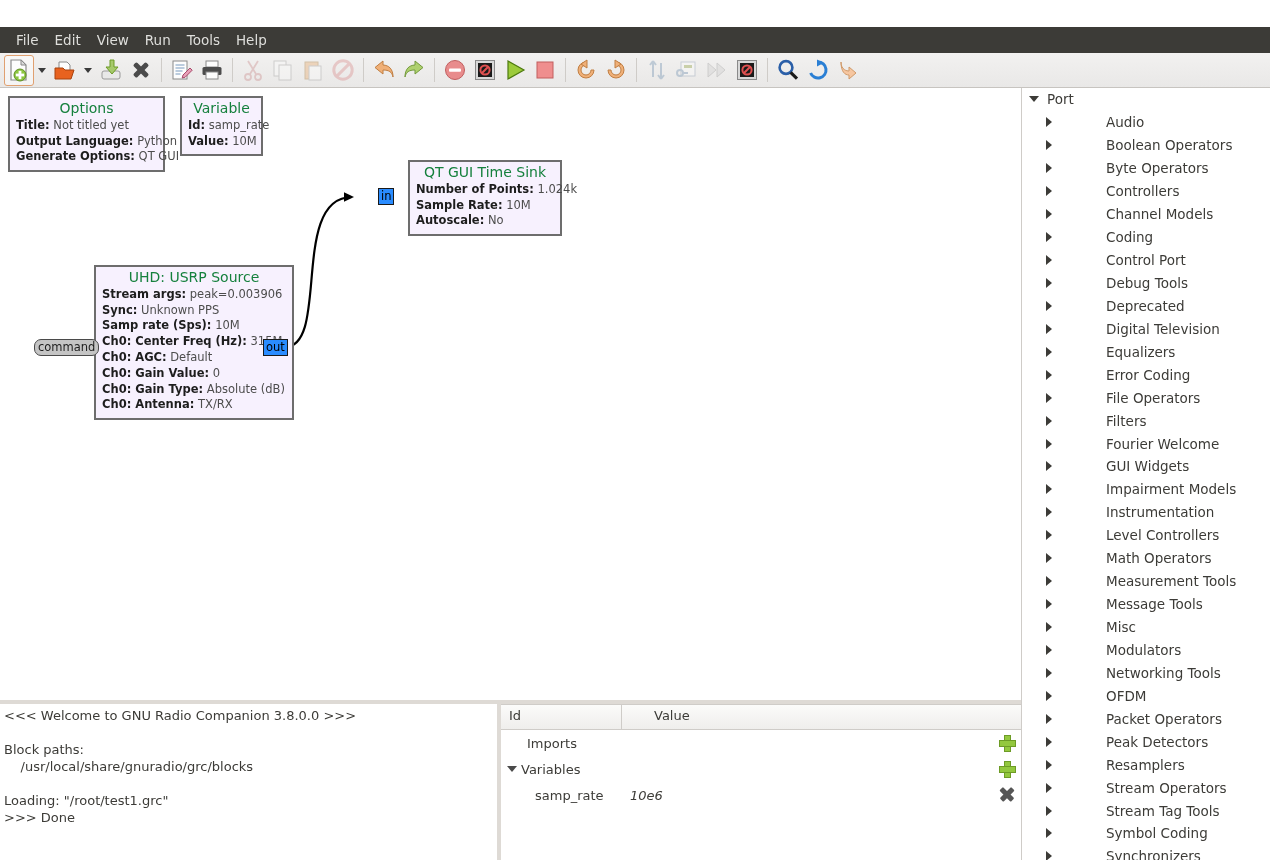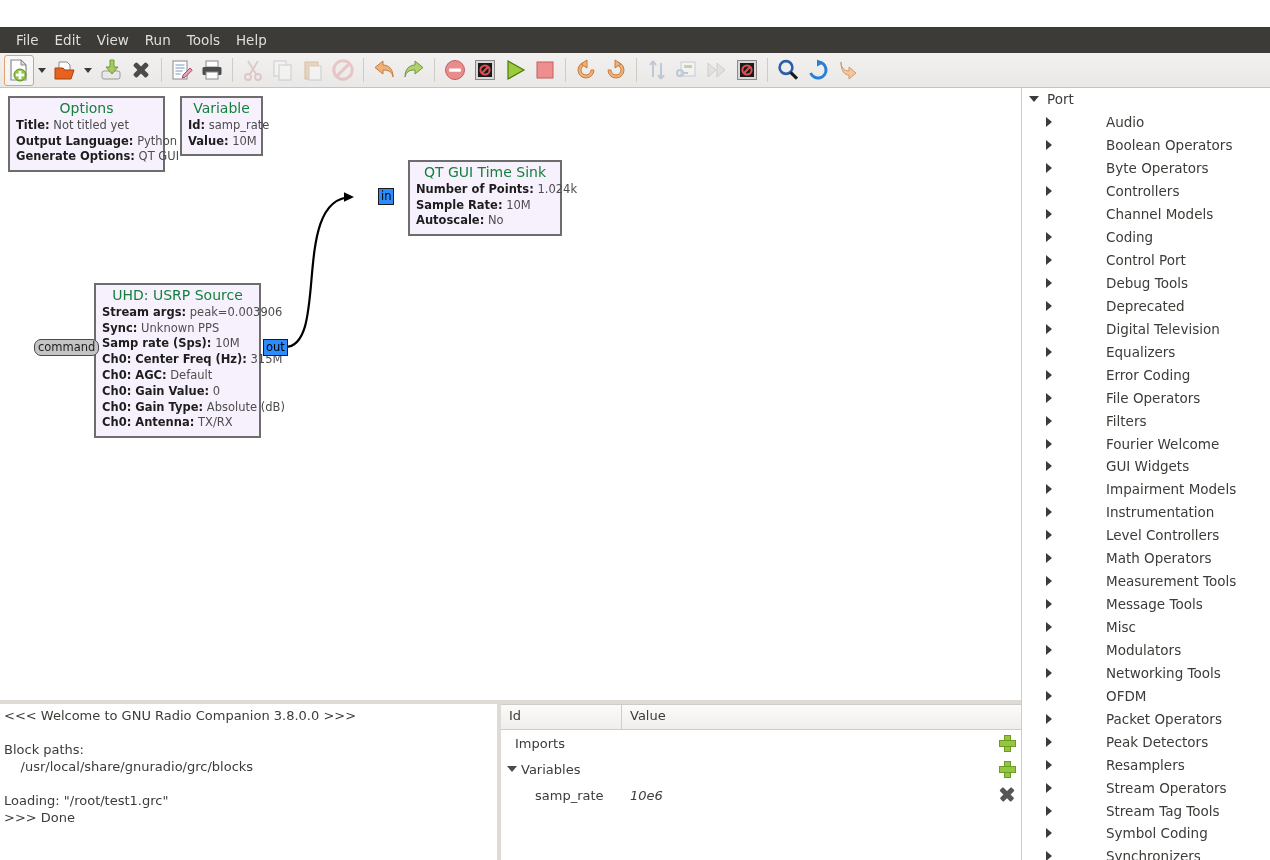--- a/index.html
+++ b/index.html
@@ -113,27 +113,27 @@
   .vsplit {
     position: absolute; left: 497px; top: 704px; width: 4px; height: 156px;
     background: #dedad5;
   }
   .vartable {
     position: absolute; left: 501px; top: 704px; width: 520px; height: 156px;
     background: #ffffff; border-top: 1px solid #cfccc8;
   }
   .vt-head {
     display: flex; height: 25px; background: linear-gradient(#fbfbfa,#efeeec);
-    border-bottom: 1px solid #cfccc8; font-size: 13px; color: #3c3b37;
+    border-bottom: 1px solid #cfccc8; font-size: 13px; color: #3c3b37; gap: 24px;
   }
   .vt-head div { padding: 3px 8px; }
   .vt-c1 { width: 121px; border-right: 1px solid #cfccc8; }
   .vt-c2 { flex: 1; }
   .vt-row { display: flex; align-items: center; height: 26px; font-size: 13px; color: #3c3b37; position: relative;}
-  .vt-row .a { width: 121px; padding-left: 14px; display:flex; align-items:center;}
+  .vt-row .a { width: 121px; padding-left: 26px; display:flex; align-items:center;}
   .vt-row .a.ind { padding-left: 34px; }
   .vt-row .b { flex: 1; padding-left: 8px; font-style: italic; }
   .vt-row .act { position: absolute; right: 7px; top: 5px; }
   .tri-d { width:0;height:0;border-left:5px solid transparent;border-right:5px solid transparent;border-top:6px solid #4a4a4a; margin-right:4px; }
   .plusicon { width:15px;height:15px;position:relative; }
   .plusicon:before, .plusicon:after {
     content:""; position:absolute; background:#93c83e; border:1px solid #6d9b26;
   }
   .plusicon:before { left:5px; top:0; width:5px; height:15px; }
   .plusicon:after { left:0; top:5px; width:15px; height:5px; }
@@ -411,21 +411,21 @@
     </div>
 
     <div class="blk" style="left:380px; top:72px; width:154px;margin-left:28px;">
       <div class="bt">QT GUI Time Sink</div>
       <div><span class="bk">Number of Points:</span> <span class="bv">1.024k</span></div>
       <div><span class="bk">Sample Rate:</span> <span class="bv">10M</span></div>
       <div><span class="bk">Autoscale:</span> <span class="bv">No</span></div>
     </div>
     <div class="port" style="left:378px; top:100px;">in</div>
 
-    <div class="blk" style="left:94px; top:195px; width:167px;">
+    <div class="blk" style="left:94px; top:177px; width:200px;">
       <div class="bt">UHD: USRP Source</div>
       <div><span class="bk">Stream args:</span> <span class="bv">peak=0.003906</span></div>
       <div><span class="bk">Sync:</span> <span class="bv">Unknown PPS</span></div>
       <div><span class="bk">Samp rate (Sps):</span> <span class="bv">10M</span></div>
       <div><span class="bk">Ch0: Center Freq (Hz):</span> <span class="bv">315M</span></div>
       <div><span class="bk">Ch0: AGC:</span> <span class="bv">Default</span></div>
       <div><span class="bk">Ch0: Gain Value:</span> <span class="bv">0</span></div>
       <div><span class="bk">Ch0: Gain Type:</span> <span class="bv">Absolute (dB)</span></div>
       <div><span class="bk">Ch0: Antenna:</span> <span class="bv">TX/RX</span></div>
     </div>

